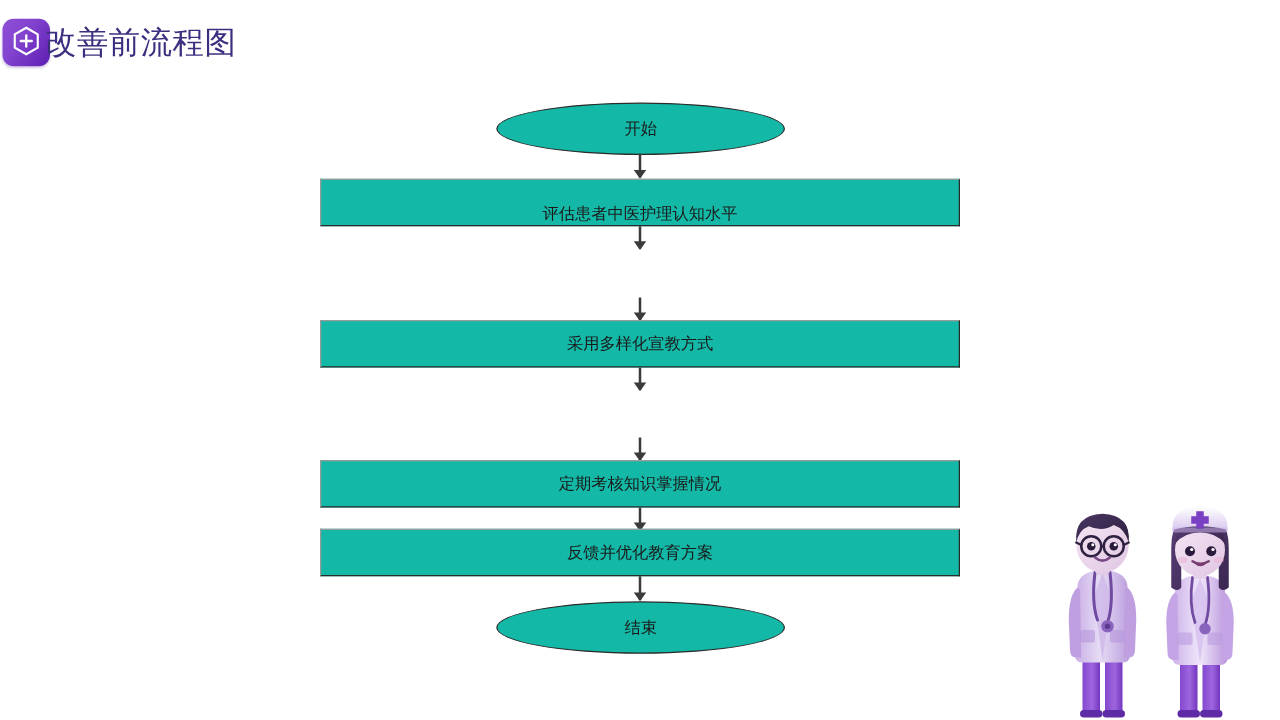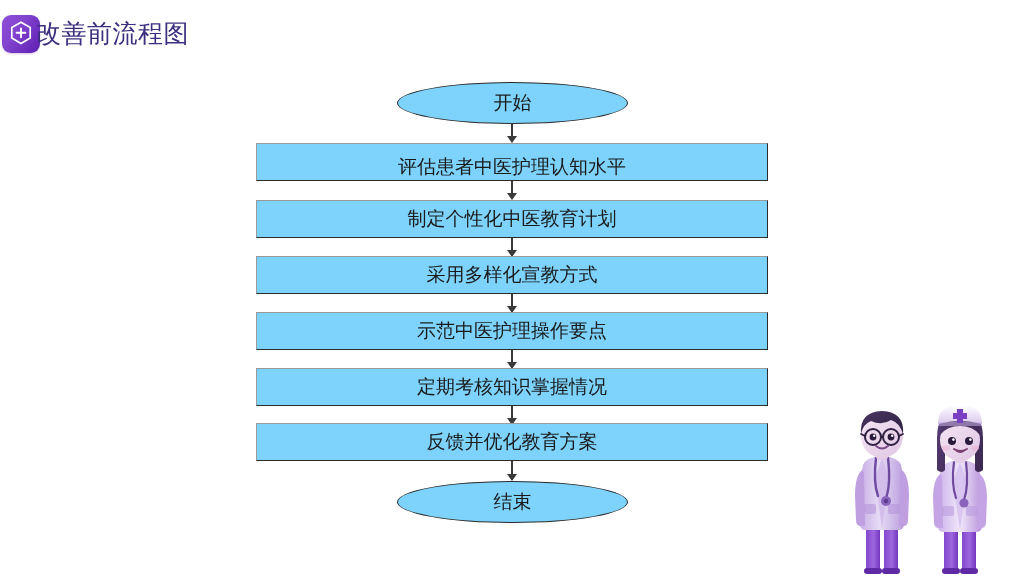--- a/index.html
+++ b/index.html
@@ -55,23 +55,23 @@
     top: 0;
     width: 1024px;
     height: 576px;
   }
   .flow-node {
     position: absolute;
     box-sizing: border-box;
     display: flex;
     align-items: center;
     justify-content: center;
-    background: #7dd3fc;
+    background: #14b8a6;
     color: #1a1a1a;
-    font-size: 19px;
+    font-size: 13px;
     font-family: "DejaVu Sans", "Liberation Sans", sans-serif;
     white-space: nowrap;
   }
   .flow-process {
     left: 256px;
     width: 512px;
     height: 38px;
     border: 1px solid #2b2b2b;
     border-top-color: #9a9a9a;
     border-left-color: #9a9a9a;
@@ -132,33 +132,27 @@
     <span>开始</span>
   </div>
 
   <div class="flow-arrow" style="top:123px; height:19px;"></div>
 
   <div class="flow-node flow-process" style="top:143px;align-items:flex-end;">
     <span>评估患者中医护理认知水平</span>
   </div>
   <div class="flow-arrow" style="top:181px; height:18px;"></div>
 
-  <div class="flow-node flow-process" style="top:200px;">
-    <span>制定个性化中医教育计划</span>
-  </div>
   <div class="flow-arrow" style="top:238px; height:18px;"></div>
 
   <div class="flow-node flow-process" style="top:256px;">
     <span>采用多样化宣教方式</span>
   </div>
   <div class="flow-arrow" style="top:294px; height:18px;"></div>
 
-  <div class="flow-node flow-process" style="top:312px;">
-    <span>示范中医护理操作要点</span>
-  </div>
   <div class="flow-arrow" style="top:350px; height:18px;"></div>
 
   <div class="flow-node flow-process" style="top:368px;align-items:center;">
     <span>定期考核知识掌握情况</span>
   </div>
   <div class="flow-arrow" style="top:406px; height:18px;"></div>
 
   <div class="flow-node flow-process" style="top:423px;justify-content:center;">
     <span>反馈并优化教育方案</span>
   </div>

